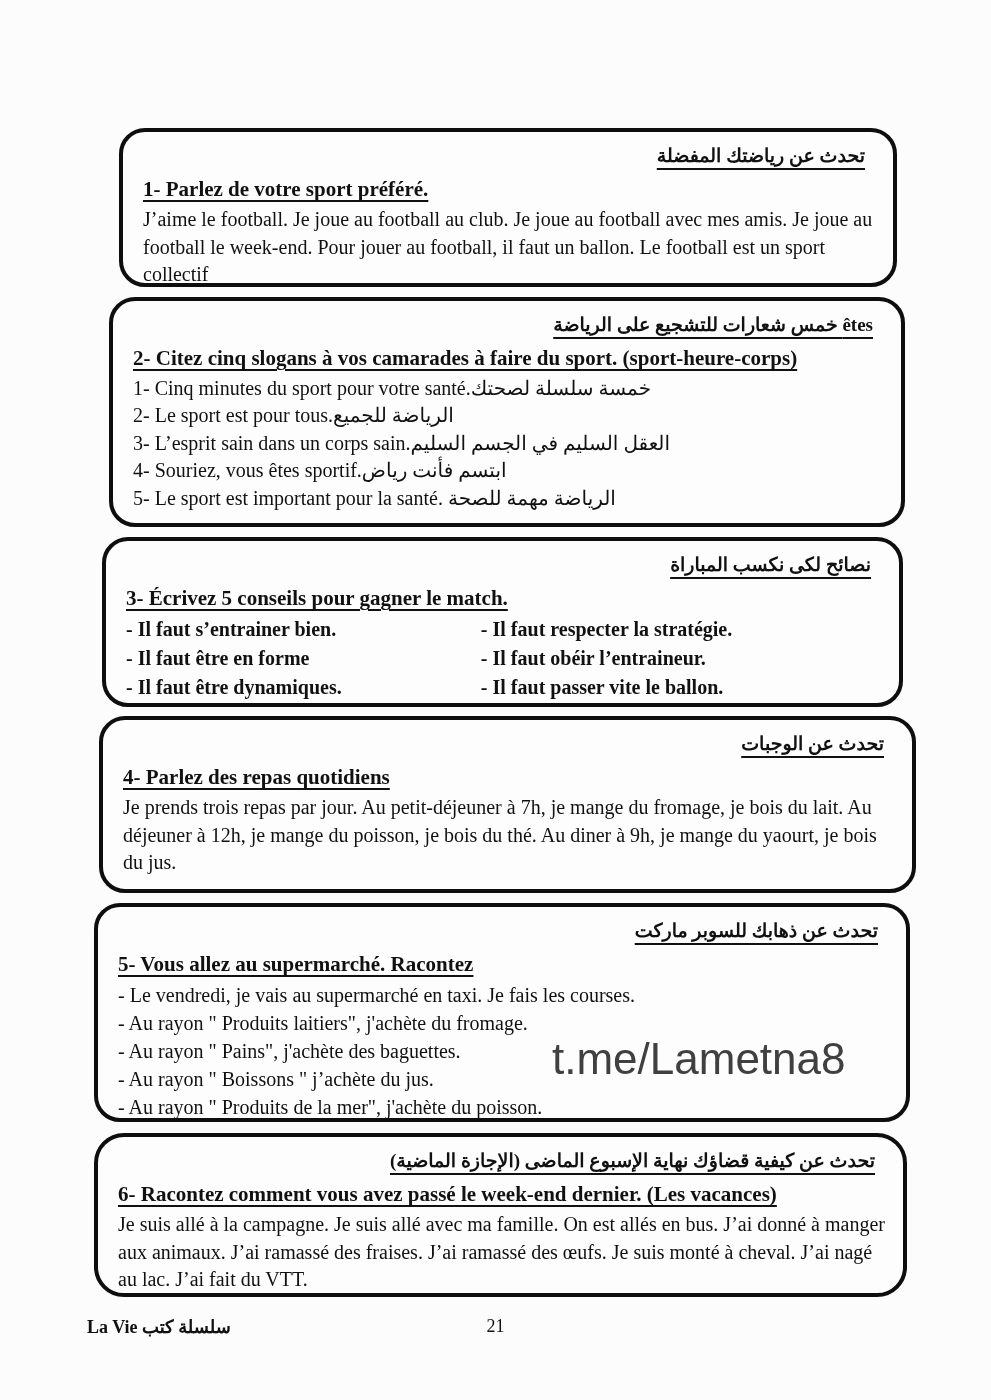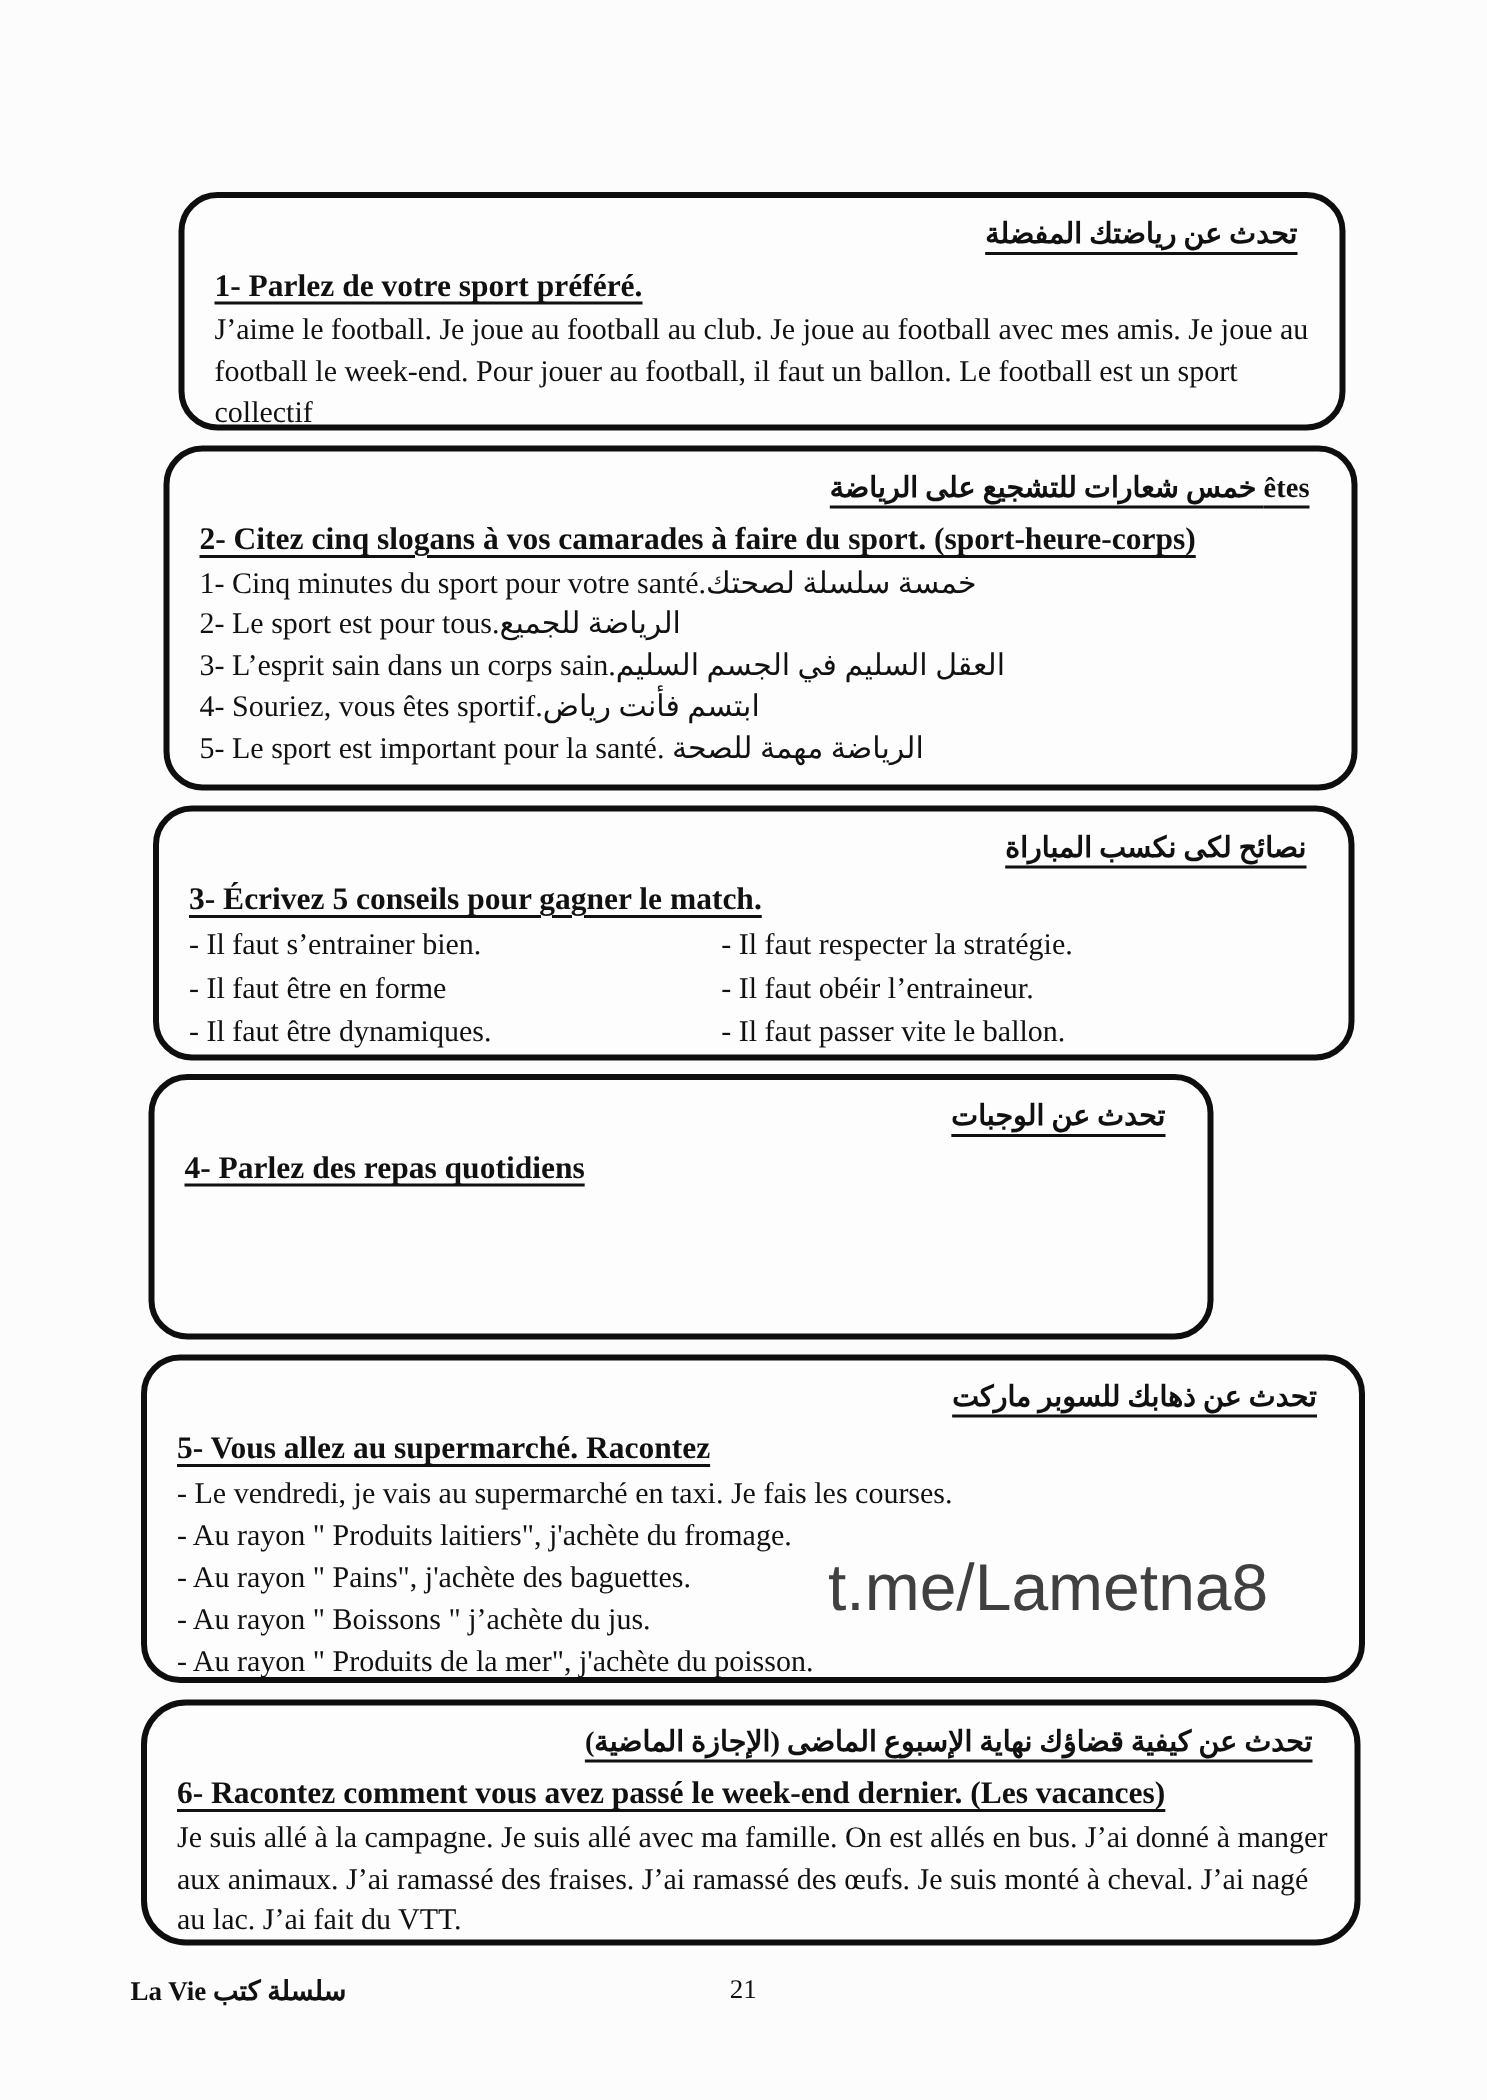--- a/index.html
+++ b/index.html
@@ -16,21 +16,21 @@
   .box {
     position: absolute;
     background: #fdfdfd;
     border: 4px solid #0e0e0e;
     border-radius: 26px;
     padding: 8px 18px 10px 20px;
   }
   .box1 { left: 119px; top: 128px; width: 778px; height: 159px; }
   .box2 { left: 109px; top: 297px; width: 796px; height: 230px; }
   .box3 { left: 102px; top: 537px; width: 801px; height: 170px; }
-  .box4 { left: 99px;  top: 716px; width: 710px; height: 177px; }
+  .box4 { left: 99px;  top: 716px; width: 817px; height: 177px; }
   .box5 { left: 94px;  top: 903px; width: 816px; height: 219px; }
   .box6 { left: 94px;  top: 1133px; width: 813px; height: 164px; border-radius: 30px; }
 
   .ar-heading {
     direction: rtl;
     text-align: right;
     font-weight: bold;
     font-size: 19px;
     padding: 4px 10px 2px 0;
   }
@@ -53,21 +53,21 @@
 
   .body-text {
     font-size: 20px;
     line-height: 1.38;
     text-align: left;
   }
 
   .slogan-line { font-size: 20px; line-height: 1.37; }
   .slogan-line .ar { direction: rtl; unicode-bidi: isolate; }
 
-  .cols { display: flex; font-size: 20px; line-height: 1.45; margin-top: 2px; }
+  .cols { display: flex; font-size: 20px; line-height: 1.45; margin-top: 2px; font-weight: bold; }
   .col-left  { width: 47%; }
   .col-right { width: 53%; }
 
   .list-line { font-size: 20px; line-height: 1.4; }
 
   .watermark {
     position: absolute;
     left: 552px;
     top: 1034px;
     font-family: "Liberation Sans", "DejaVu Sans", sans-serif;
@@ -125,20 +125,21 @@
         <div>- Il faut respecter la stratégie.</div>
         <div>- Il faut obéir l’entraineur.</div>
         <div>- Il faut passer vite le ballon.</div>
       </div>
     </div>
   </div>
 
   <div class="box box4">
     <div class="ar-heading"><span>تحدث عن الوجبات</span></div>
     <div class="fr-title"><span>4- Parlez des repas quotidiens</span></div>
+    <div class="body-text">Je prends trois repas par jour. Au petit-déjeuner à 7h, je mange du fromage, je bois du lait. Au déjeuner à 12h, je mange du poisson, je bois du thé. Au diner à 9h, je mange du yaourt, je bois du jus.</div>
   </div>
 
   <div class="box box5">
     <div class="ar-heading"><span>تحدث عن ذهابك للسوبر ماركت</span></div>
     <div class="fr-title"><span>5- Vous allez au supermarché. Racontez</span></div>
     <div>
       <div class="list-line">- Le vendredi, je vais au supermarché en taxi. Je fais les courses.</div>
       <div class="list-line">- Au rayon " Produits laitiers", j'achète du fromage.</div>
       <div class="list-line">- Au rayon " Pains", j'achète des baguettes.</div>
       <div class="list-line">- Au rayon " Boissons " j’achète du jus.</div>

